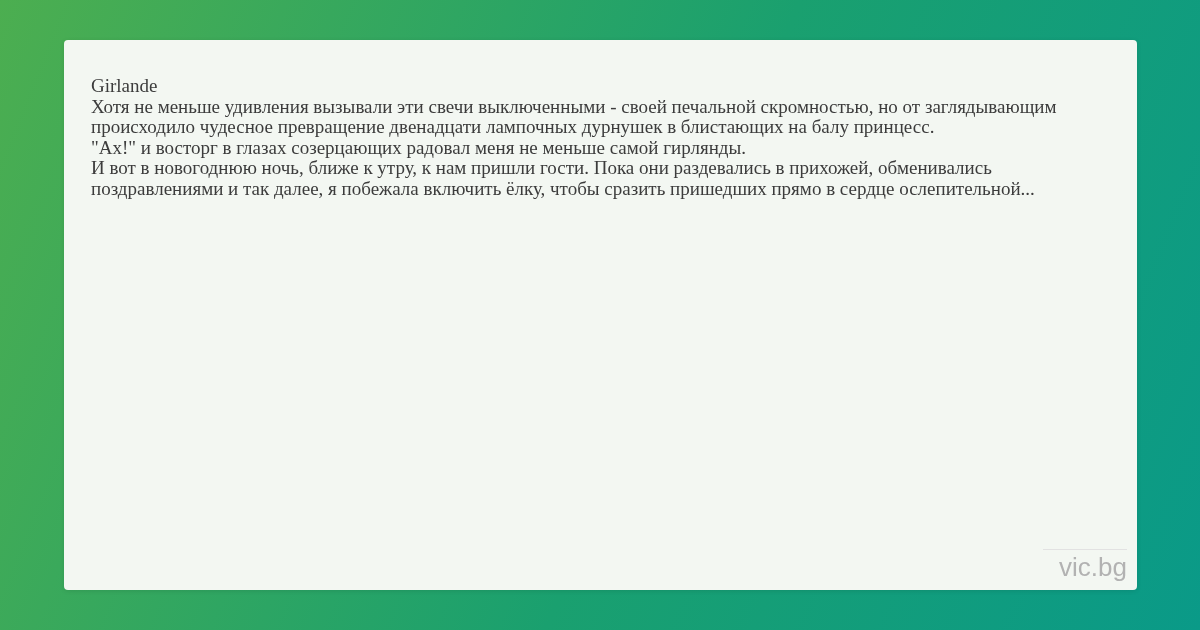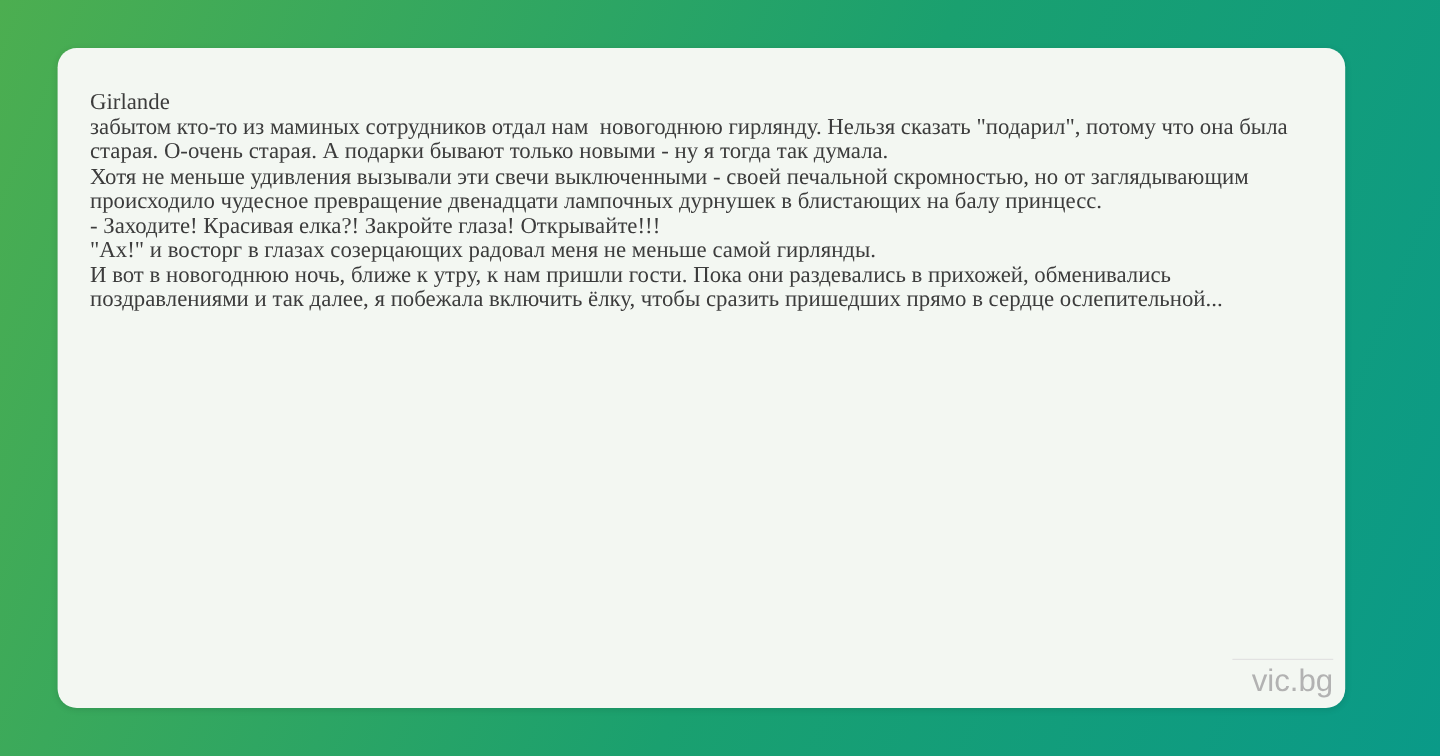--- a/index.html
+++ b/index.html
@@ -21,26 +21,26 @@
   }
   .bg {
     position: absolute;
     inset: 0;
     width: 1200px;
     height: 630px;
     background: linear-gradient(112deg, var(--grad-start) 0%, var(--grad-mid) 55%, var(--grad-end) 100%);
   }
   .card {
     position: absolute;
-    left: 48px;
+    left: 64px;
     top: 40px;
     width: 1073px;
     height: 550px;
     background: var(--card-bg);
-    border-radius: 16px;
+    border-radius: 4px;
     box-shadow: 0 1px 5px rgba(0,0,0,0.10);
   }
   .story {
     position: absolute;
     left: 27px;
     top: 36px;
     width: 1008px;
     color: var(--text-color);
     font-size: 19px;
     line-height: 20.5px;
@@ -71,23 +71,21 @@
   }
 </style>
 </head>
 <body>
 
 <div class="bg">
   <div class="card">
     <div class="story">
       <p>Girlande</p>
       <div>
-          <p>забытом кто-то из маминых сотрудников отдал нам  новогоднюю гирлянду. Нельзя сказать "подарил", потому что она была старая. О-очень старая. А подарки бывают только новыми - ну я тогда так думала.</p>
           <p>Хотя не меньше удивления вызывали эти свечи выключенными - своей печальной скромностью, но от заглядывающим происходило чудесное превращение двенадцати лампочных дурнушек в блистающих на балу принцесс.</p>
-          <p>- Заходите! Красивая елка?! Закройте глаза! Открывайте!!!</p>
           <p>"Ах!" и восторг в глазах созерцающих радовал меня не меньше самой гирлянды.</p>
           <p>И вот в новогоднюю ночь, ближе к утру, к нам пришли гости. Пока они раздевались в прихожей, обменивались поздравлениями и так далее, я побежала включить ёлку, чтобы сразить пришедших прямо в сердце ослепительной...</p>
         </div>
     </div>
     <div class="watermark">
       <div class="wm-divider"></div>
       <div class="wm-label">vic.bg</div>
     </div>
   </div>
 </div>

